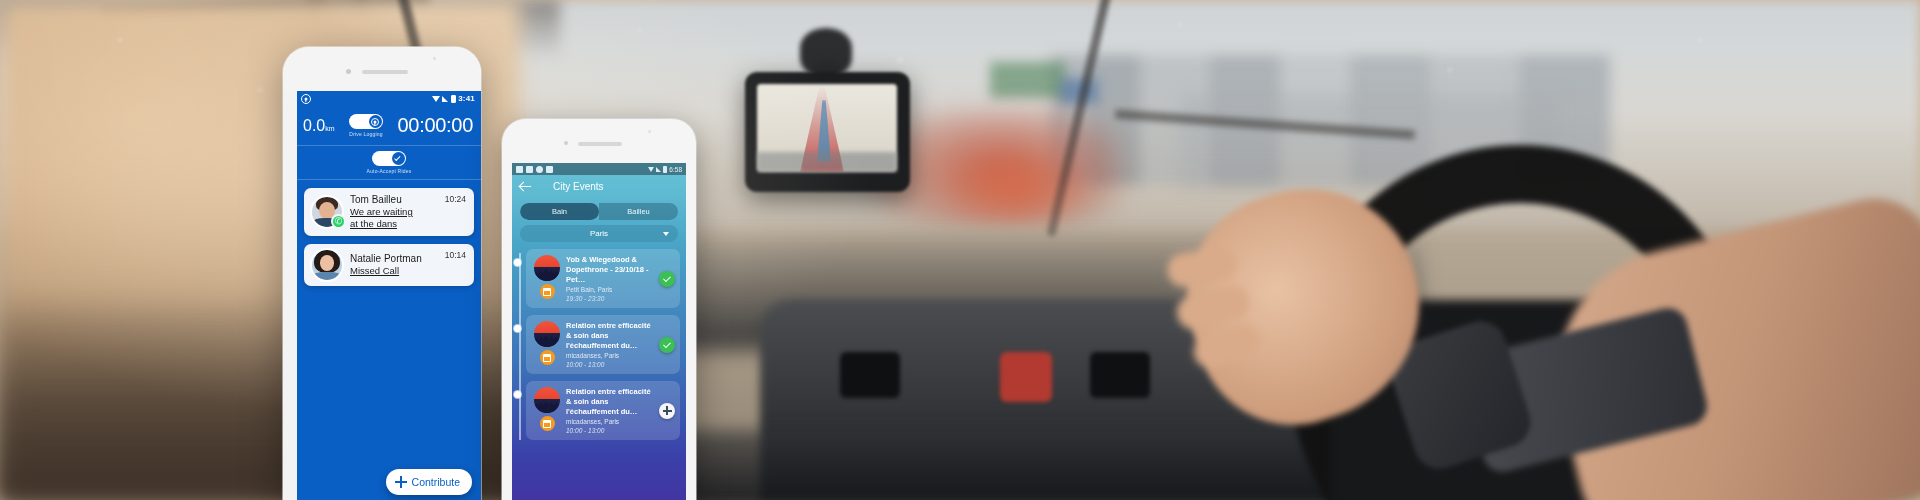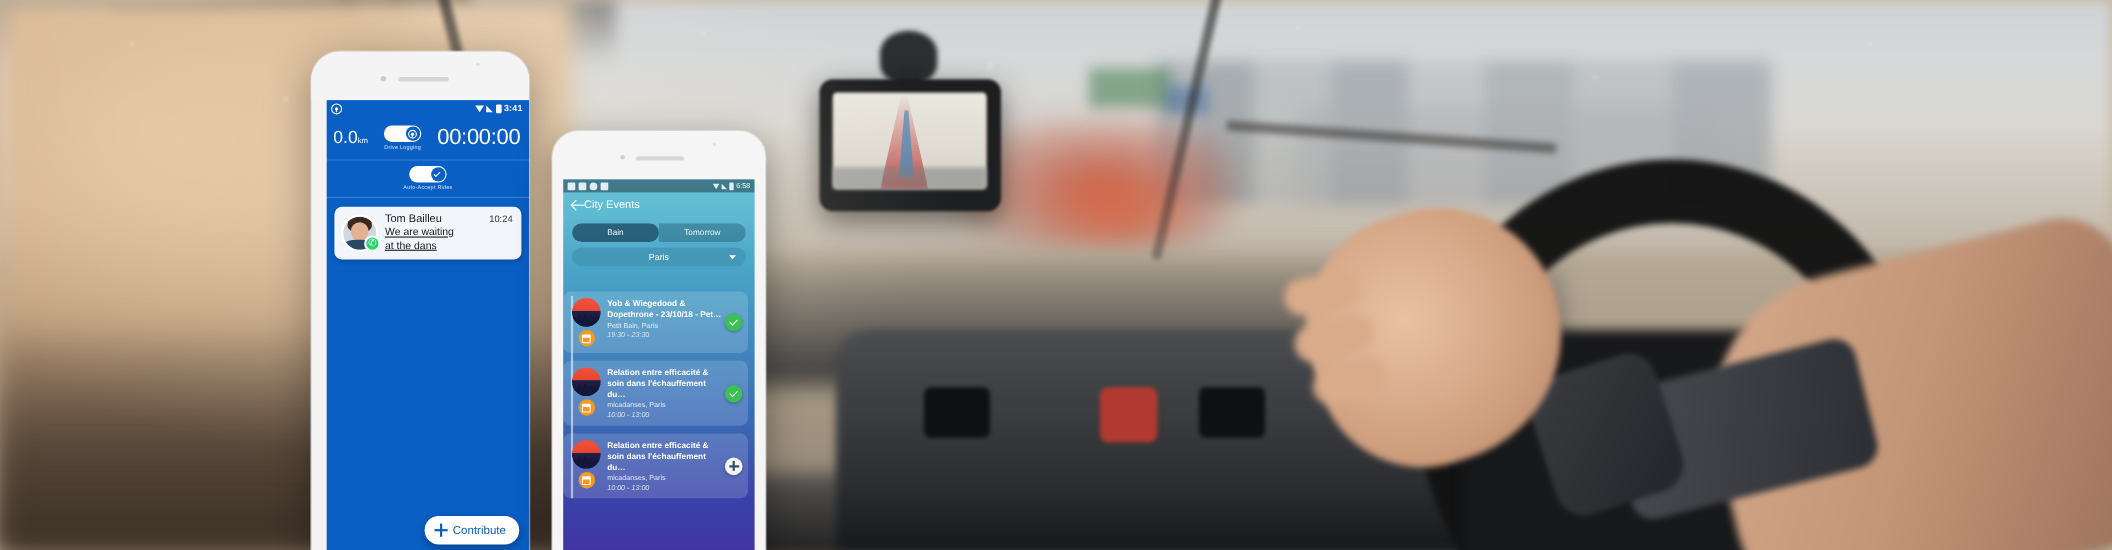--- a/index.html
+++ b/index.html
@@ -372,36 +372,36 @@
   .p2-clk{font-size:6.5px;}
 
   .p2-appbar{
     height:22px;display:flex;align-items:center;padding:0 8px;color:#fff;
     background:rgba(92,189,208,.35);
   }
   .back-arrow{width:11px;height:11px;position:relative;flex:none;}
   .back-arrow::before{content:"";position:absolute;left:0;top:5px;width:11px;height:1.5px;background:#fff;}
   .back-arrow::after{content:"";position:absolute;left:0;top:2.5px;width:6px;height:6px;
     border-left:1.5px solid #fff;border-bottom:1.5px solid #fff;transform:rotate(45deg);}
-  .p2-title{font-size:10px;margin-left:0;}
+  .p2-title{font-size:10px;margin-left:22px;}
 
   .p2-tabs{display:flex;margin:6px 8px 0 8px;border-radius:11px;overflow:hidden;}
   .p2-tab{flex:1;text-align:center;font-size:7.5px;color:#eaf6fa;padding:4px 0;
     background:rgba(35,90,115,.45);}
   .p2-tab.active{background:rgba(25,70,95,.75);border-radius:11px;}
   .p2-select{
     margin:5px 8px 0 8px;border-radius:11px;background:rgba(60,135,165,.5);
     display:flex;align-items:center;justify-content:center;position:relative;
     padding:4px 0;font-size:8px;color:#fff;
   }
   .p2-select .cd{position:absolute;right:9px;top:50%;width:0;height:0;
     border-left:3.5px solid transparent;border-right:3.5px solid transparent;
     border-top:4.5px solid #fff;transform:translateY(-50%);}
 
-  .p2-events{position:relative;margin-top:23px;padding-right:6px;
+  .p2-events{position:relative;margin-top:7px;padding-left:14px;padding-right:6px;
     display:flex;flex-direction:column;gap:7px;}
   .timeline{position:absolute;left:6.5px;top:4px;bottom:0;width:2px;background:rgba(255,255,255,.55);}
   .ev{position:relative;background:rgba(255,255,255,.16);border-radius:7px;
     padding:6px 22px 6px 8px;display:flex;gap:6px;}
   .ev .tl-dot{position:absolute;left:-12.5px;top:10px;width:7px;height:7px;border-radius:50%;
     background:#fff;box-shadow:0 0 0 1px rgba(255,255,255,.6);}
   .ev-thumb{width:26px;flex:none;display:flex;flex-direction:column;align-items:center;gap:3px;}
   .ev-pic{width:26px;height:26px;border-radius:50%;overflow:hidden;position:relative;
     background:linear-gradient(to bottom,#f0543c 0%,#e8452f 45%,#1d2046 46%,#151838 100%);}
   .ev-pic .mtn{position:absolute;left:0;bottom:0;width:100%;height:58%;background:#15173a;
@@ -562,20 +562,36 @@
             </div>
         </div>
         <div class="msg">
           <div class="msg-name">Tom Bailleu</div>
           <div class="msg-txt">We are waiting</div>
           <div class="msg-txt">at the dans</div>
         </div>
         <div class="msg-time">10:24</div>
       </div>
 
+      <div class="card">
+        <div class="avatar">
+          <div class="av-img">
+              <div class="face-f">
+                <div class="hair"></div>
+                <div class="skin"></div>
+                <div class="body"></div>
+              </div>
+            </div>
+        </div>
+        <div class="msg">
+          <div class="msg-name">Natalie Portman</div>
+          <div class="msg-txt">Missed Call</div>
+        </div>
+        <div class="msg-time">10:14</div>
+      </div>
 
     </div>
 
     <div class="fab">
       <div class="plus"></div>
       <span>Contribute</span>
     </div>
   </div>
 </div>
 
@@ -601,21 +617,21 @@
       </div>
     </div>
 
     <div class="p2-appbar">
       <div class="back-arrow"></div>
       <div class="p2-title">City Events</div>
     </div>
 
     <div class="p2-tabs">
       <div class="p2-tab active">Bain</div>
-      <div class="p2-tab">Tomorrow</div>
+      <div class="p2-tab">Bailleu</div>
     </div>
 
     <div class="p2-select">
       <span>Paris</span>
       <span class="cd"></span>
     </div>
 
     <div class="p2-events">
       <div class="timeline"></div>
 

